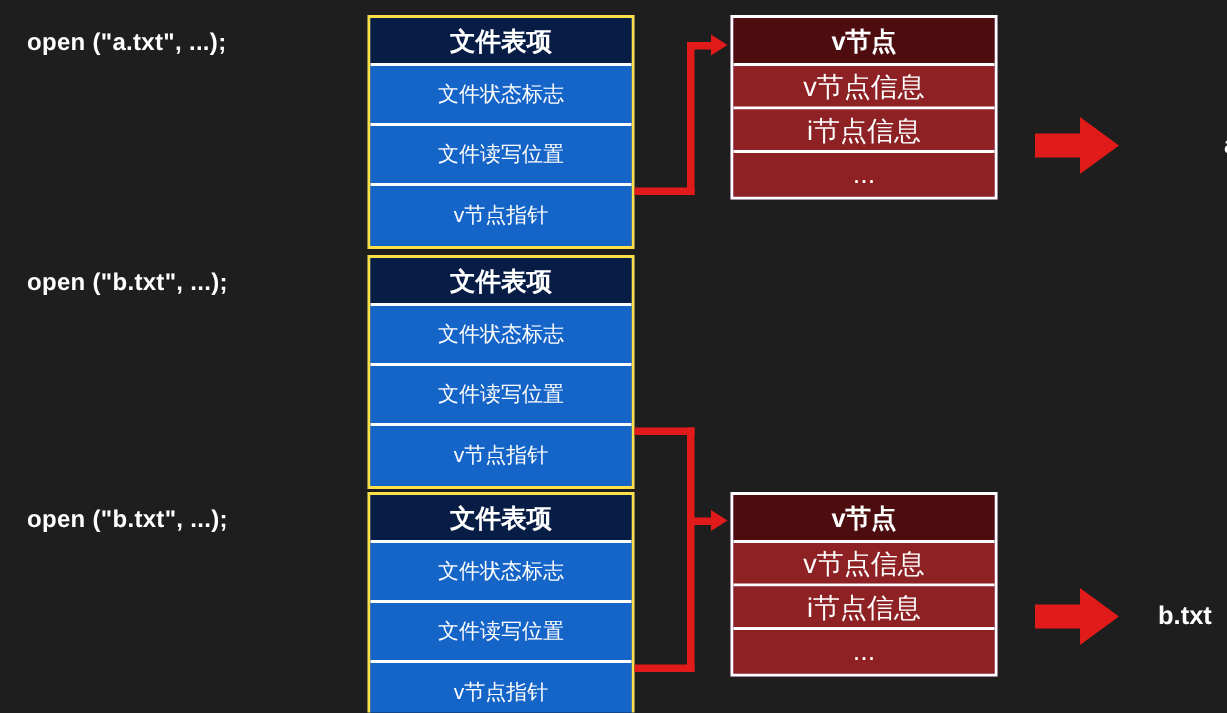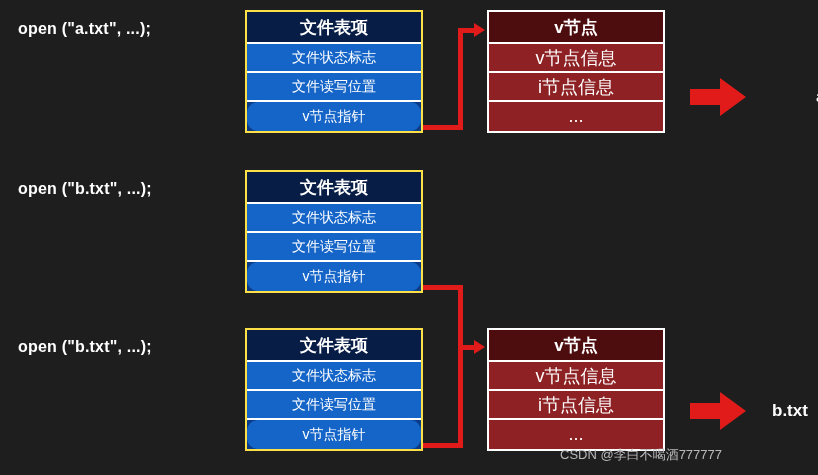--- a/index.html
+++ b/index.html
@@ -42,33 +42,32 @@
     color: #ffffff;
     font-weight: bold;
     font-size: 17px;
     display: flex;
     align-items: center;
     justify-content: center;
     border-bottom: 2px solid #ffffff;
     box-sizing: border-box;
   }
   .ftable .row {
-    height: 29px;
+    height: 40px;
     background: #1565c8;
     color: #ffffff;
     font-size: 14px;
     display: flex;
     align-items: center;
     justify-content: center;
     border-bottom: 2px solid #ffffff;
     box-sizing: border-box;
   }
   .ftable .row.last {
     border-bottom: none;
-    border-radius: 11px;
   }
   
   .vnode {
     position: absolute;
     width: 178px;
     border: 2px solid #ffffff;
     box-sizing: border-box;
     background: #701a75;
   }
   .vnode .hdr {
@@ -193,15 +192,14 @@
   <div class="conn" style="left:458px; top:345px; width:18px; height:5px;"></div>
   <div class="arrowhead" style="left:474px; top:340px;"></div>
 
   <div class="bigarrow" style="left:690px; top:392px;">
     <svg width="56" height="38" viewBox="0 0 56 38">
       <polygon points="0,11 30,11 30,0 56,19 30,38 30,27 0,27" fill="#e01b19"></polygon>
     </svg>
   </div>
   <div class="result-label" style="left:772px; top:401px;">b.txt</div>
 
-  <div class="watermark" style="left:560px; top:446px;">CSDN @李白不喝酒777777</div>
 
 </div>
 
 </body></html>

